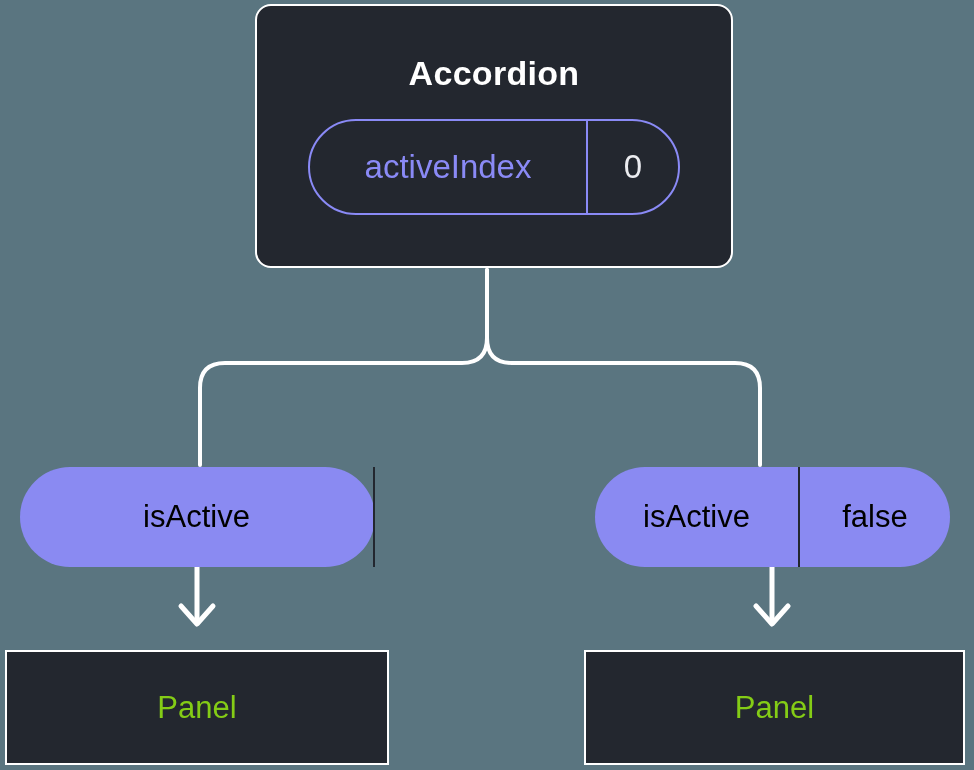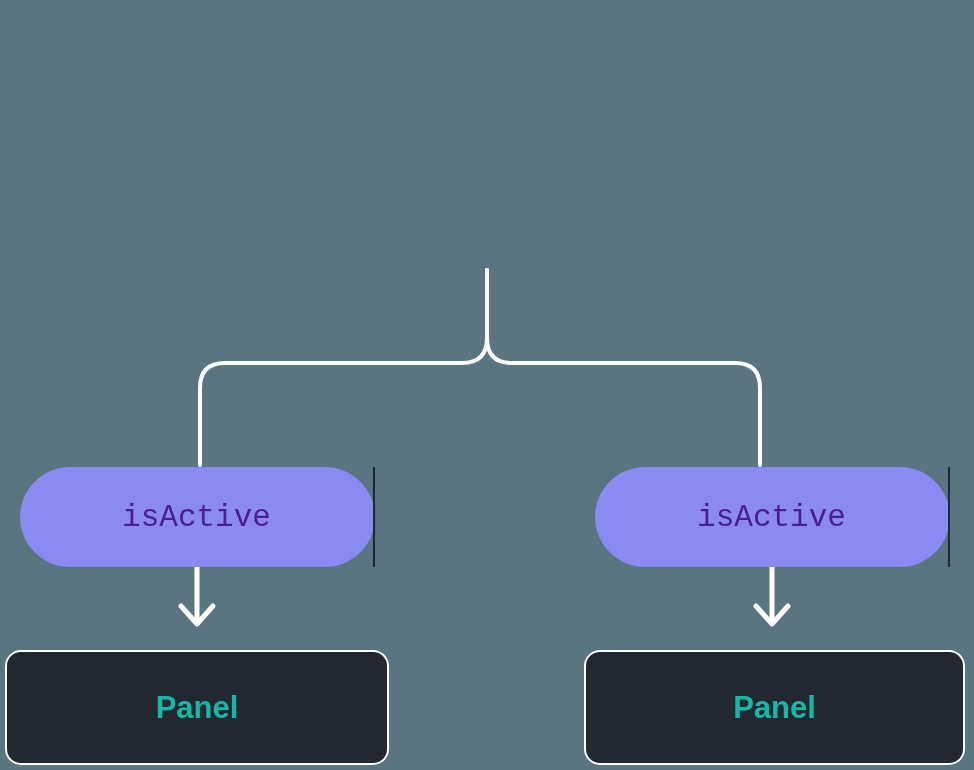--- a/index.html
+++ b/index.html
@@ -37,62 +37,70 @@
       flex: 1; display: flex; align-items: center; justify-content: center;
       font-size: 33px; color: #8a8af6; border-right: 2.5px solid #8a8af6;
     }
     .root-pill .value {
       width: 90px; display: flex; align-items: center; justify-content: center;
       font-size: 33px; color: #ebecf0;
     }
 
     .pill {
       position: absolute; background: #8a8af2; border-radius: 50px;
-      display: flex; height: 100px; color: #4c1d95; box-sizing: border-box; font-family: Liberation Mono, monospace;
+      display: flex; height: 100px; color: #000000; box-sizing: border-box;
     }
     .pill .name {
       flex: 1; display: flex; align-items: center; justify-content: center;
       font-size: 31px; border-right: 2.5px solid #23272f;
     }
     .pill .value { display: flex; align-items: center; justify-content: center; font-size: 31px; }
     .pill-left  { left: 20px;  top: 467px; width: 355px; }
     .pill-left .value  { width: 142px; }
     .pill-right { left: 595px; top: 467px; width: 355px; }
     .pill-right .value { width: 150px; }
 
     .panel {
       display: flex; align-items: center; justify-content: center;
-      border-radius: 16px; color: #14b8a6; font-size: 31px; font-weight: 700;
+      border-radius: 0; color: #84cc16; font-size: 31px; font-weight: 400;
     }
     .panel-left  { left: 5px;   top: 650px; width: 384px; height: 115px; }
     .panel-right { left: 584px; top: 650px; width: 381px; height: 115px; }
   </style>
 </head>
 <body>
 
 <div class="stage">
 
   <svg class="connectors" width="974" height="770" viewBox="0 0 974 770">
     <path d="M487 270 L487 338 Q487 363 462 363 L225 363 Q200 363 200 388 L200 465" fill="none" stroke="#ffffff" stroke-width="4" stroke-linecap="round"></path>
     <path d="M487 270 L487 338 Q487 363 512 363 L735 363 Q760 363 760 388 L760 465" fill="none" stroke="#ffffff" stroke-width="4" stroke-linecap="round"></path>
 
     <path d="M197 567 L197 620" fill="none" stroke="#ffffff" stroke-width="5" stroke-linecap="round"></path>
     <path d="M181 606 L197 624 L213 606" fill="none" stroke="#ffffff" stroke-width="5" stroke-linecap="round" stroke-linejoin="round"></path>
 
     <path d="M772 567 L772 620" fill="none" stroke="#ffffff" stroke-width="5" stroke-linecap="round"></path>
     <path d="M756 606 L772 624 L788 606" fill="none" stroke="#ffffff" stroke-width="5" stroke-linecap="round" stroke-linejoin="round"></path>
   </svg>
 
+  <div class="node root-box">
+    <div class="root-title">Accordion</div>
+    <div class="root-pill">
+      <div class="name">activeIndex</div>
+      <div class="value">0</div>
+    </div>
+  </div>
 
   <div class="pill pill-left">
     <div class="name">isActive</div>
   </div>
 
   <div class="pill pill-right">
     <div class="name">isActive</div>
+    <div class="value">false</div>
   </div>
 
   <div class="node panel panel-left">
     <span>Panel</span>
   </div>
 
   <div class="node panel panel-right">
     <span>Panel</span>
   </div>
 

